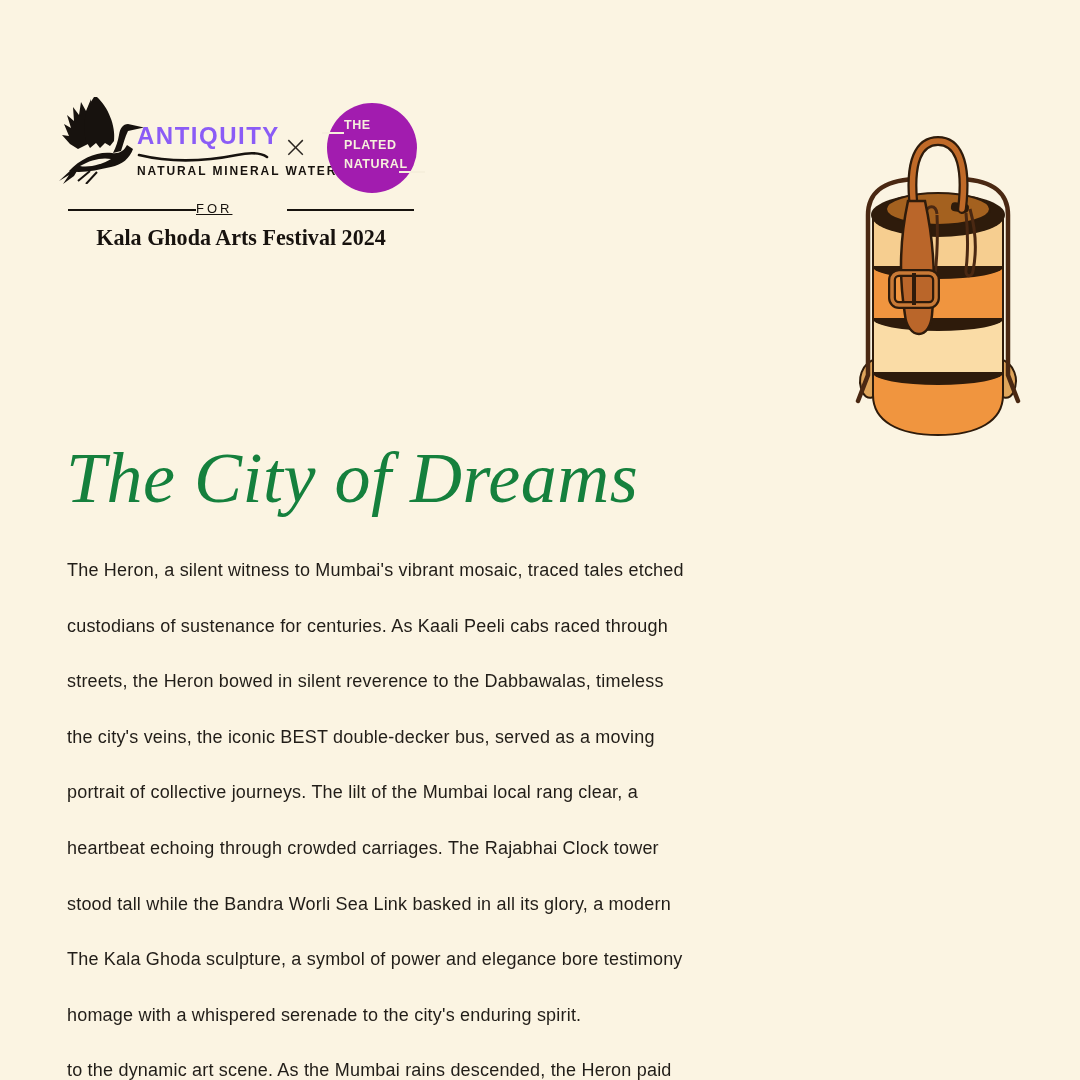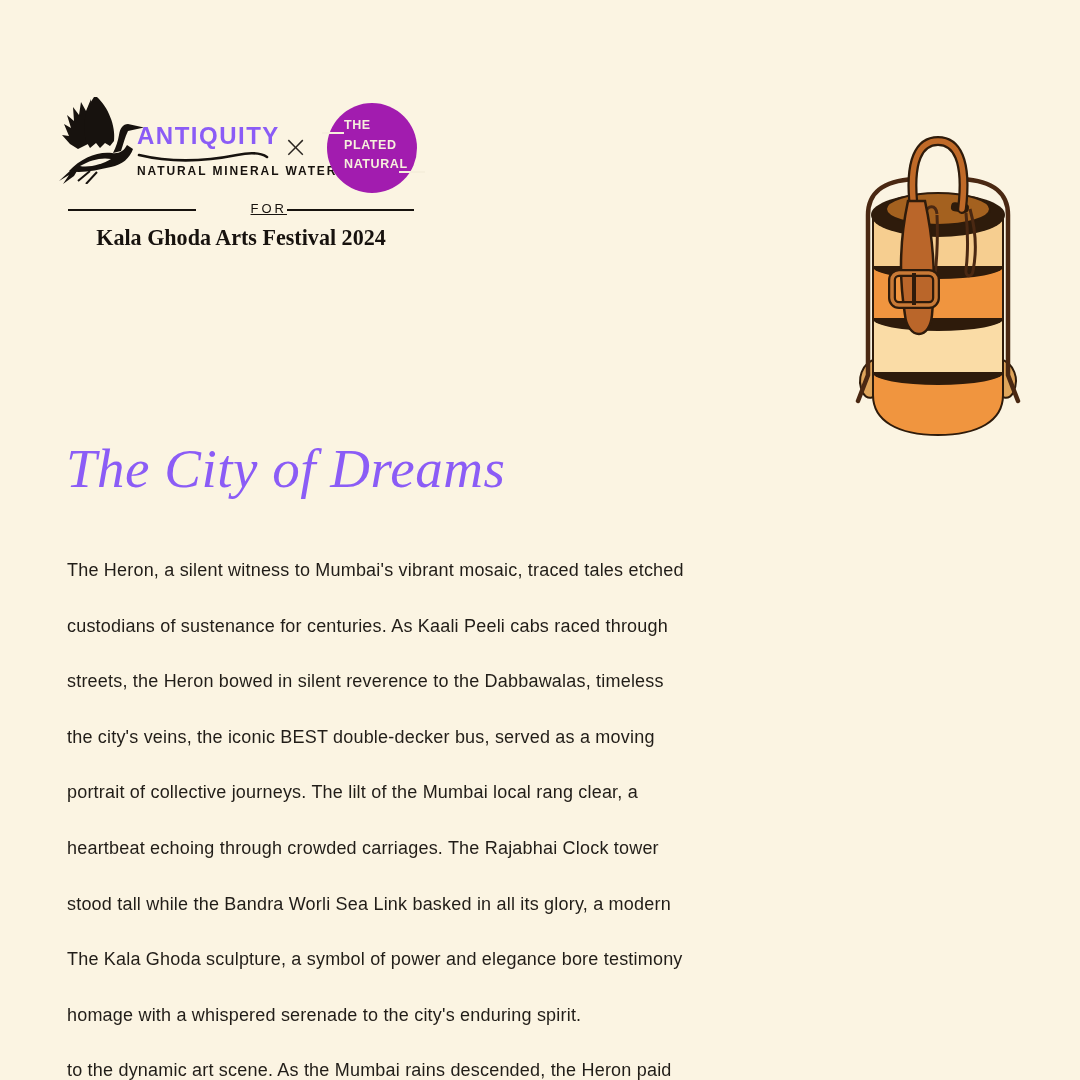--- a/index.html
+++ b/index.html
@@ -40,39 +40,39 @@
   }
   .circle-rule{position:absolute;height:2px;background:#F6EFDC;}
   .circle-rule.l{left:-5px;top:29px;width:22px;}
   .circle-rule.r{left:72px;top:68px;width:26px;}
 
   
   .rule{height:1.6px;background:#17120E;}
   .rule.left{left:68px;top:209px;width:128px;}
   .rule.right{left:287px;top:209px;width:127px;}
   .for-label{
-    left:196px;top:201px;width:91px;text-align:right;
+    left:196px;top:201px;width:91px;text-align:left;
     font-size:13px;letter-spacing:3px;font-weight:normal;color:#17120E;text-decoration:underline;
   }
   .festival{
     left:62px;top:225px;width:358px;text-align:center;
     font-family:"Liberation Serif", serif;
     font-size:23px;font-weight:bold;color:#17120E;
     transform:scaleX(0.96);transform-origin:center;
     white-space:nowrap;
   }
 
   
   .tiffin-svg{left:850px;top:123px;width:175px;height:320px;}
 
   
   .story-title{
     left:66px;top:437px;
     font-family:"Liberation Serif", serif;font-style:italic;
-    font-size:55px;font-weight:normal;color:#8b5cf6;
+    font-size:72px;font-weight:normal;color:#15803d;
     white-space:nowrap;letter-spacing:0.5px;
   }
   .story-body{left:67px;top:534px;width:960px;}
   .story-line{
     font-size:18px;line-height:37.6px;color:#211D18;
     letter-spacing:0.2px;white-space:nowrap;margin-top:18px;
   }
 </style>
 </head>
 <body>

